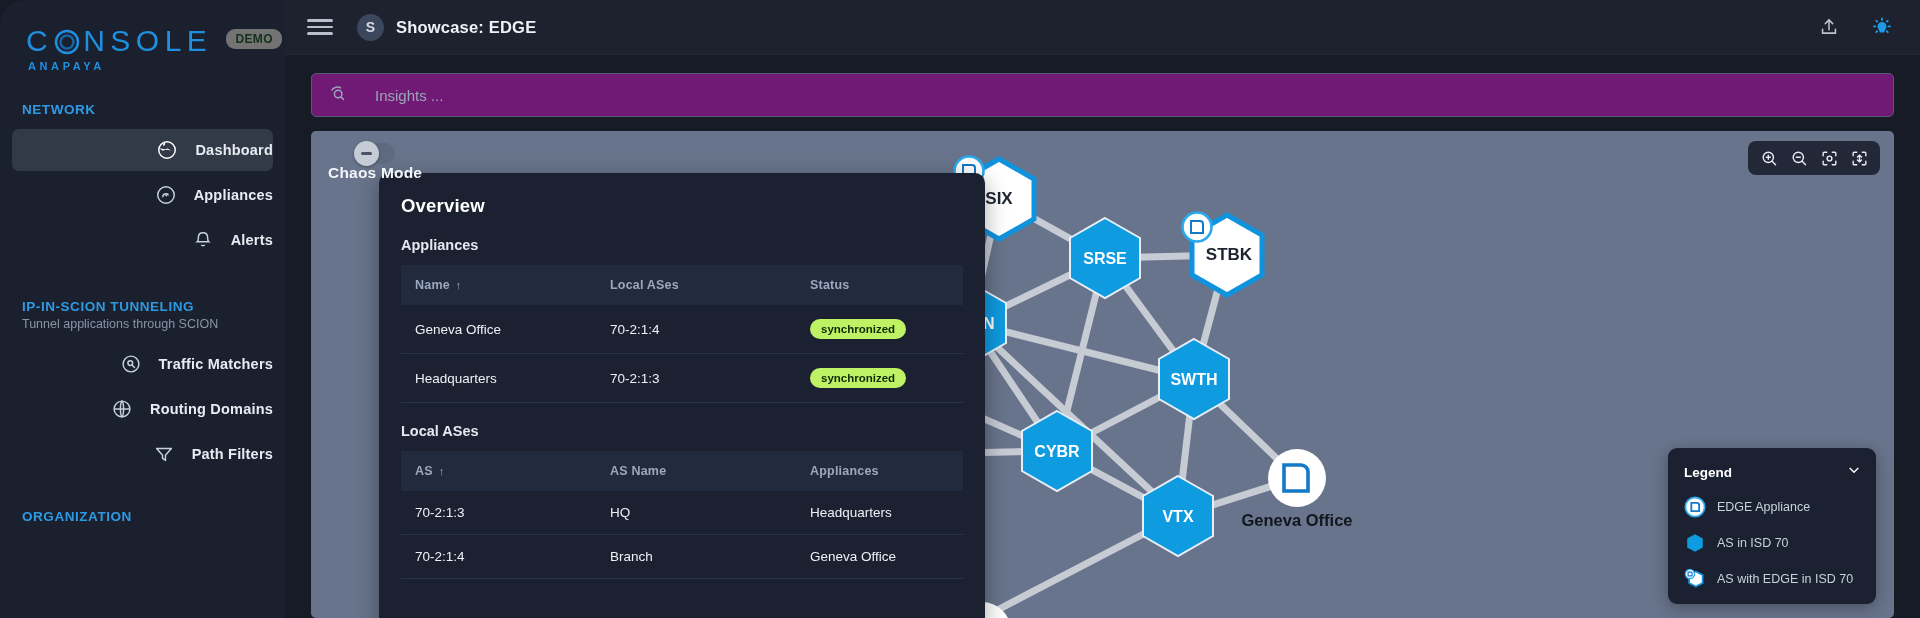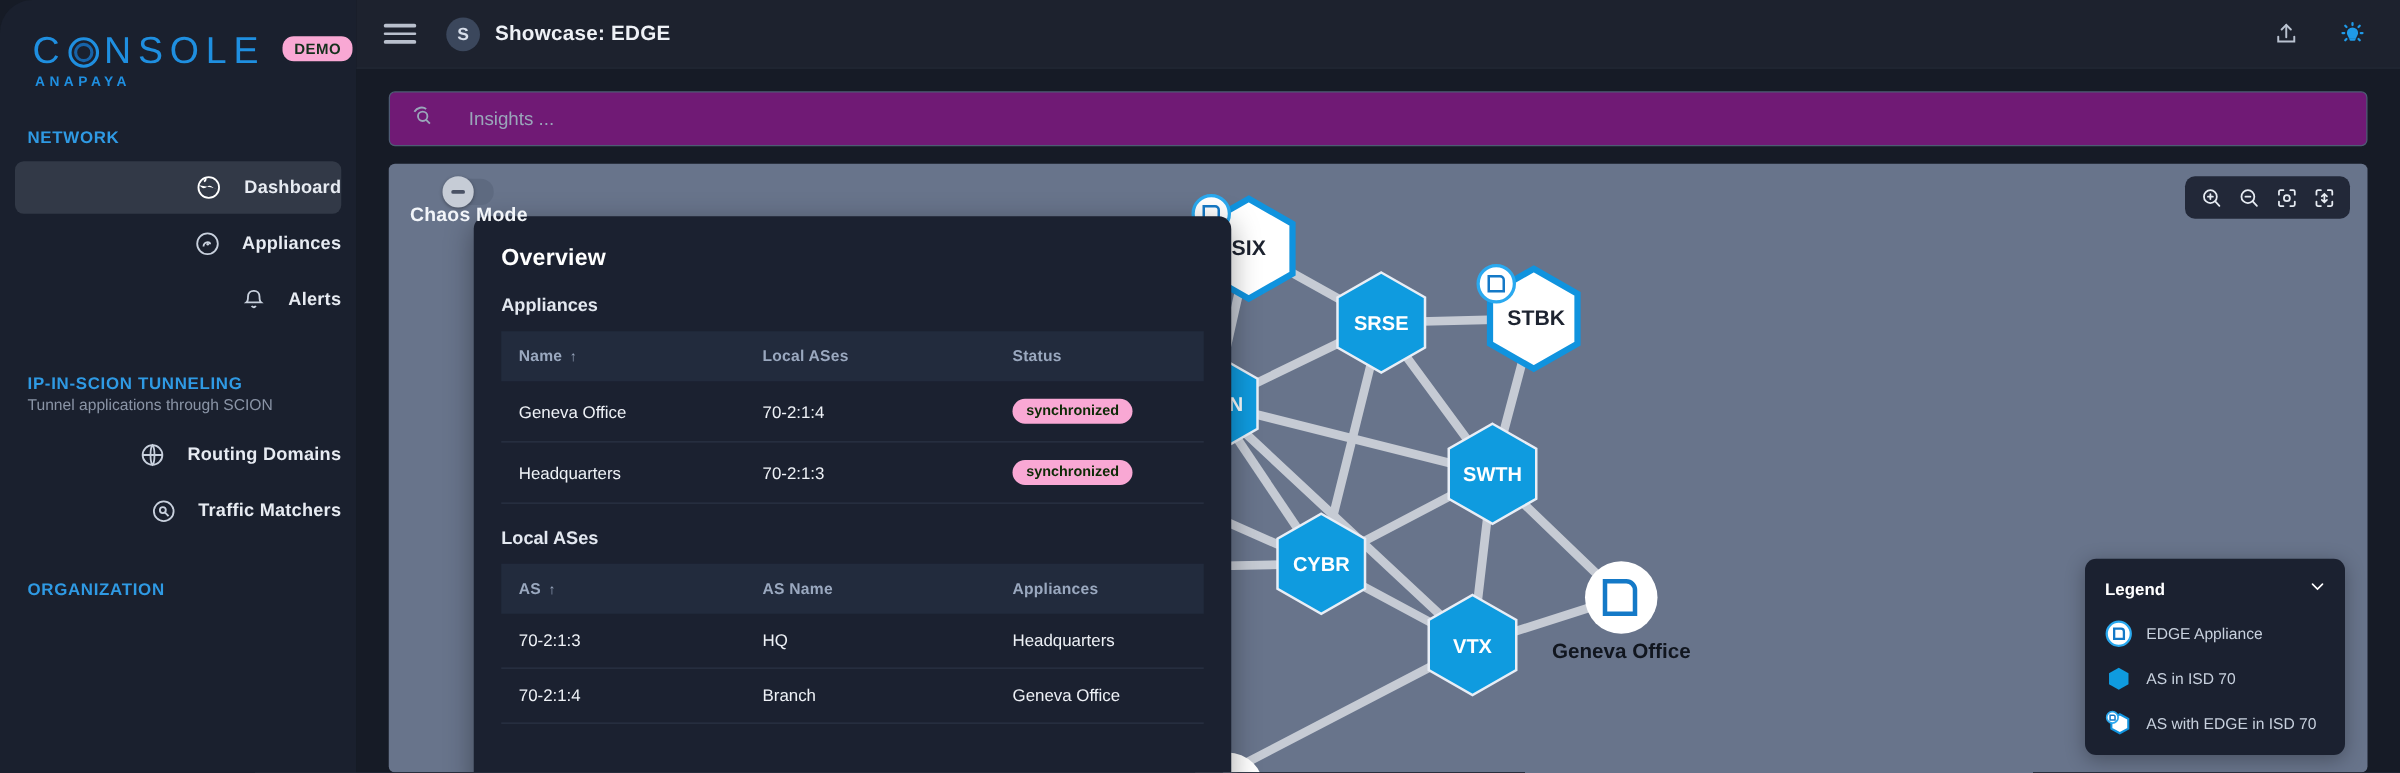--- a/index.html
+++ b/index.html
@@ -30,21 +30,21 @@
     color: #1f8fe0; line-height: 1; display:flex; align-items:center;
   }
   .logo-o { position: relative; display:inline-block; width:26px; height:26px; margin: 0 2px; }
   .logo-o svg { position:absolute; left:-3px; top:-1px; }
   .logo-sub {
     font-size: 11px; letter-spacing: 3.6px; color: #1f8fe0;
     font-weight: 700; margin-top: 4px; margin-left: 2px;
   }
   .demo-badge {
     margin-left: 14px; margin-top: 3px;
-    background: #f9a8d4; color: #14301c;
+    background: #737373; color: #14301c;
     font-size: 12px; font-weight: 700; letter-spacing: .4px;
     padding: 3px 9px; border-radius: 9px;
   }
   .nav-section { margin-top: 30px; }
   .nav-section.second { margin-top: 38px; }
   .nav-section.third { margin-top: 34px; }
   .sec-title {
     color: #2f9ae4; font-size: 13.5px; font-weight: 700;
     letter-spacing: .55px; padding: 0 0 0 22px;
   }
@@ -129,21 +129,21 @@
     background:#222b3d; color:#9aa8bf; font-size:12.5px; font-weight:600;
     text-align:left; padding: 13px 0 13px 14px; letter-spacing:.2px;
   }
   table.tbl th .up { margin-left:6px; font-size:11px; }
   table.tbl td {
     color:#eef1f6; font-size:13.5px; padding: 14px 0 14px 14px;
     border-bottom: 1px solid #2b3344;
   }
   .col-a { width: 195px; } .col-b { width: 200px; }
   .pill {
-    display:inline-block; background:#f9a8d4; color:#0e2a06;
+    display:inline-block; background:#bef264; color:#0e2a06;
     font-size:11.5px; font-weight:700; border-radius:11px; padding: 4px 11px;
   }
 
   
   .legend {
     position:absolute; right: 18px; bottom: 14px; width: 208px;
     background:#1b2130; border-radius:9px; padding: 14px 14px 14px 16px; z-index:8;
     box-shadow: 0 4px 16px rgba(0,0,0,.3);
   }
   .legend-head { display:flex; align-items:center; justify-content:space-between; cursor:pointer; }
@@ -217,34 +217,42 @@
     </div>
 
     <div class="nav-section second">
       <div class="sec-title">IP-IN-SCION TUNNELING</div>
       <div class="sec-sub">Tunnel applications through SCION</div>
       <div class="nav-items">
         <div class="nav-item">
           <span class="ico">
             <svg width="22" height="22" viewBox="0 0 24 24" fill="none" stroke="#c8d0dd" stroke-width="1.6">
               <circle cx="12" cy="12" r="8.6"></circle>
-              <path d="M3.4 12h17.2M12 3.4c2.3 2.4 2.3 14.8 0 17.2-2.3-2.4-2.3-14.8 0-17.2z"></path>
-            </svg>
-          </span>
-          <span class="lbl">Routing Domains</span>
+              <circle cx="11.2" cy="11" r="2.6"></circle>
+              <path d="M13.2 13.1l3 3.2"></path>
+            </svg>
+          </span>
+          <span class="lbl">Traffic Matchers</span>
         </div>
         <div class="nav-item">
           <span class="ico">
             <svg width="22" height="22" viewBox="0 0 24 24" fill="none" stroke="#c8d0dd" stroke-width="1.6">
               <circle cx="12" cy="12" r="8.6"></circle>
-              <circle cx="11.2" cy="11" r="2.6"></circle>
-              <path d="M13.2 13.1l3 3.2"></path>
-            </svg>
-          </span>
-          <span class="lbl">Traffic Matchers</span>
+              <path d="M3.4 12h17.2M12 3.4c2.3 2.4 2.3 14.8 0 17.2-2.3-2.4-2.3-14.8 0-17.2z"></path>
+            </svg>
+          </span>
+          <span class="lbl">Routing Domains</span>
+        </div>
+        <div class="nav-item">
+          <span class="ico">
+            <svg width="22" height="22" viewBox="0 0 24 24" fill="none" stroke="#c8d0dd" stroke-width="1.6" stroke-linejoin="round">
+              <path d="M4 6h16l-6.4 7.4V19l-3.2-2.2v-3.4z"></path>
+            </svg>
+          </span>
+          <span class="lbl">Path Filters</span>
         </div>
       </div>
     </div>
 
     <div class="nav-section third">
       <div class="sec-title">ORGANIZATION</div>
     </div>
   </aside>
 
   <section class="main">

